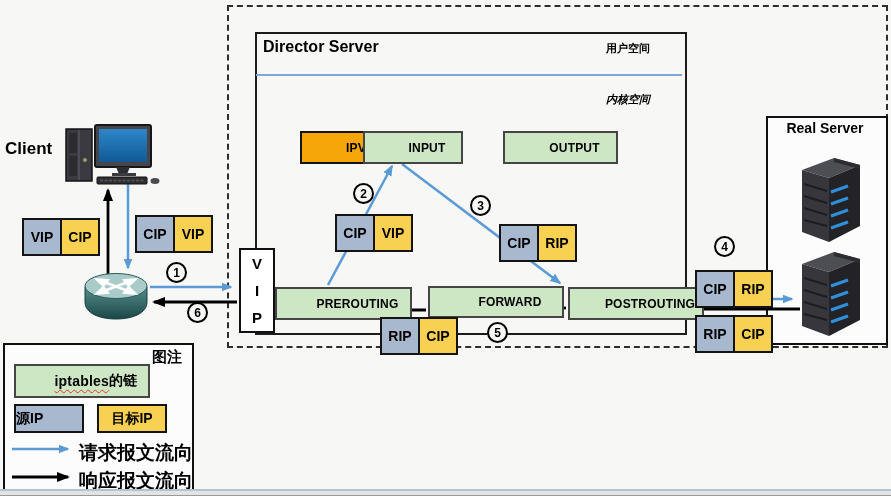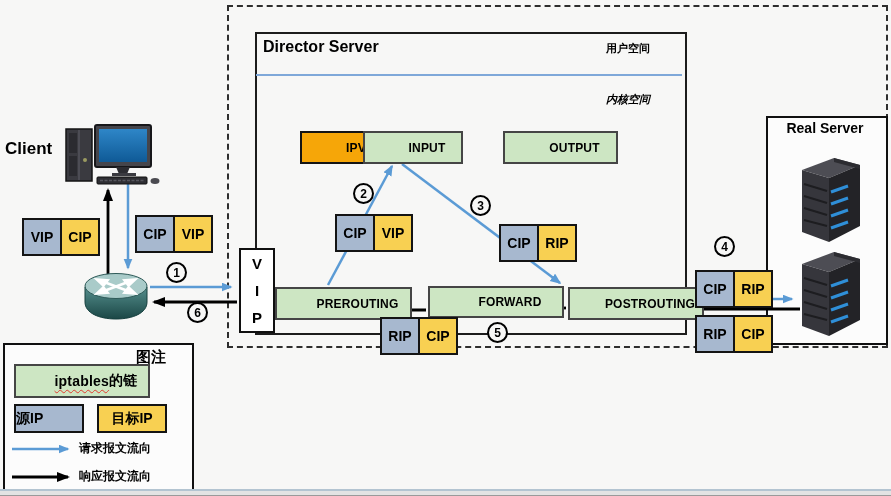--- a/index.html
+++ b/index.html
@@ -32,27 +32,27 @@
   .ip-src{background:#A7B8CF;}
   .ip-dst{background:#F8D052;border-left:2px solid #141414;}
   
   .vip-box{left:239px;top:248px;width:32px;height:81px;background:#fff;border:2px solid #101010;
            display:flex;flex-direction:column;align-items:center;justify-content:space-around;
            font-weight:bold;font-size:15px;line-height:15px;z-index:6;}
   
   .step{width:17px;height:17px;border:2px solid #000;border-radius:50%;background:#f7f7f6;
         display:flex;align-items:center;justify-content:center;font-weight:bold;font-size:12px;z-index:7;}
   
-  .legend-title{left:120px;top:348px;width:62px;text-align:center;font-size:15px;font-weight:bold;z-index:5;}
+  .legend-title{left:120px;top:348px;width:62px;text-align:right;font-size:15px;font-weight:bold;z-index:5;}
   .legend-chain{left:14px;top:364px;width:104px;height:30px;font-size:14px;}
   .legend-src{left:14px;top:404px;width:66px;height:25px;background:#A7B8CF;border:2px solid #141414;
               display:flex;align-items:center;justify-content:flex-start;font-weight:bold;font-size:14px;z-index:5;}
   .legend-dst{left:97px;top:404px;width:66px;height:25px;background:#F8D052;border:2px solid #141414;
               display:flex;align-items:center;justify-content:center;font-weight:bold;font-size:14px;z-index:5;}
-  .legend-flow{font-size:12px;font-weight:bold;z-index:5;}
+  .legend-flow{font-size:19px;font-weight:bold;z-index:5;}
   .wavy{text-decoration:underline wavy #e03a2f;text-decoration-thickness:1px;text-underline-offset:3px;}
   
   .icon{z-index:5;line-height:0;}
   
   .bottom-blue{left:0;top:489px;width:891px;height:2px;background:#b3c4d1;z-index:8;}
   .bottom-gray{left:0;top:491px;width:891px;height:4px;background:#e3e3e3;z-index:8;}
   .bottom-edge{left:0;top:495px;width:891px;height:1px;background:#9a9a9a;z-index:8;}
 </style>
 </head>
 <body>

